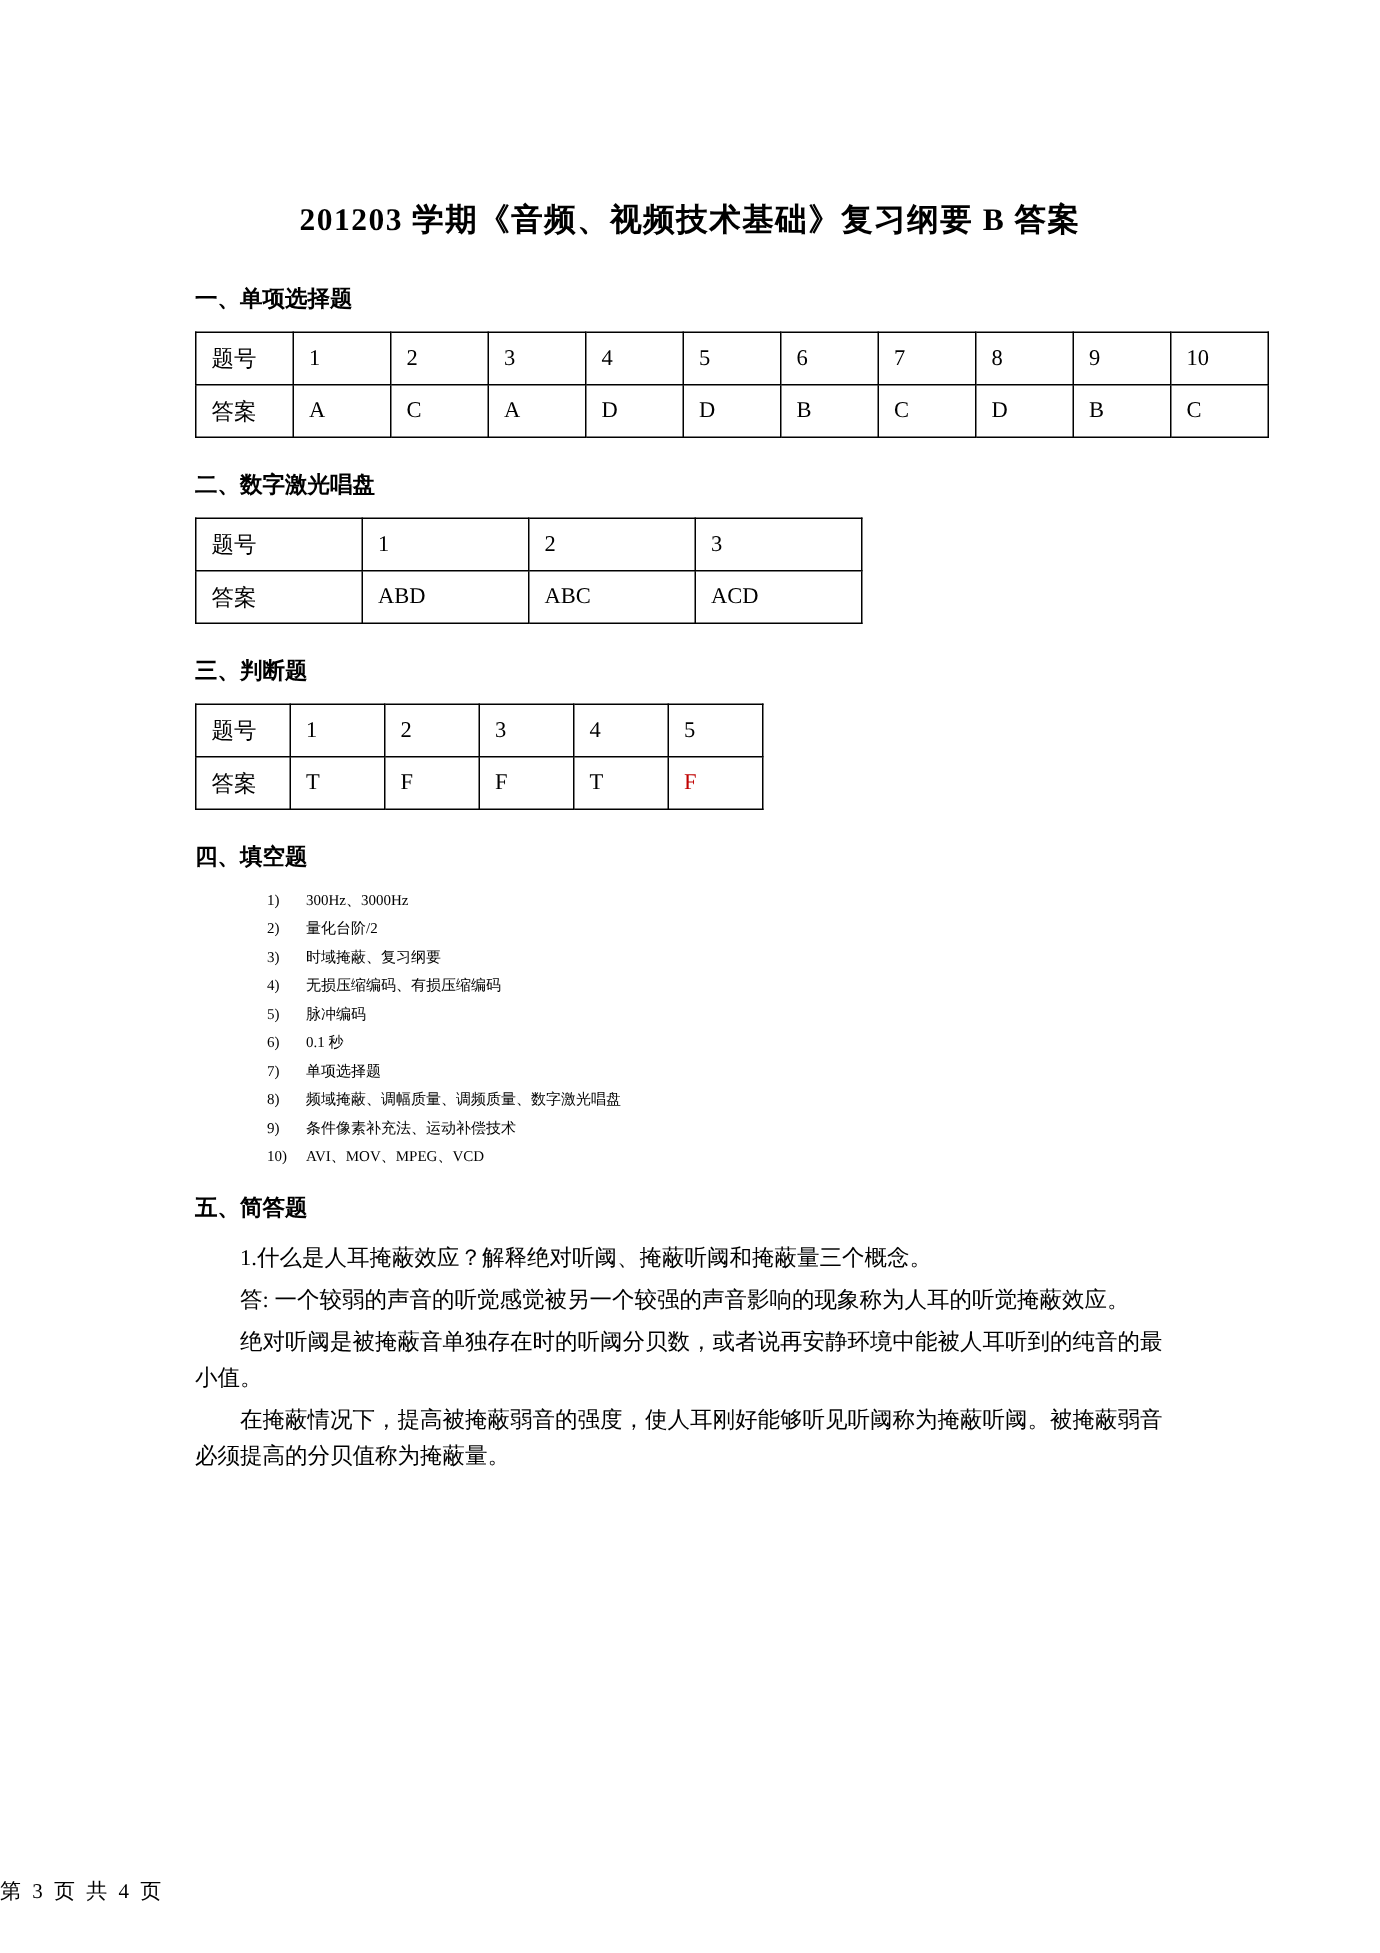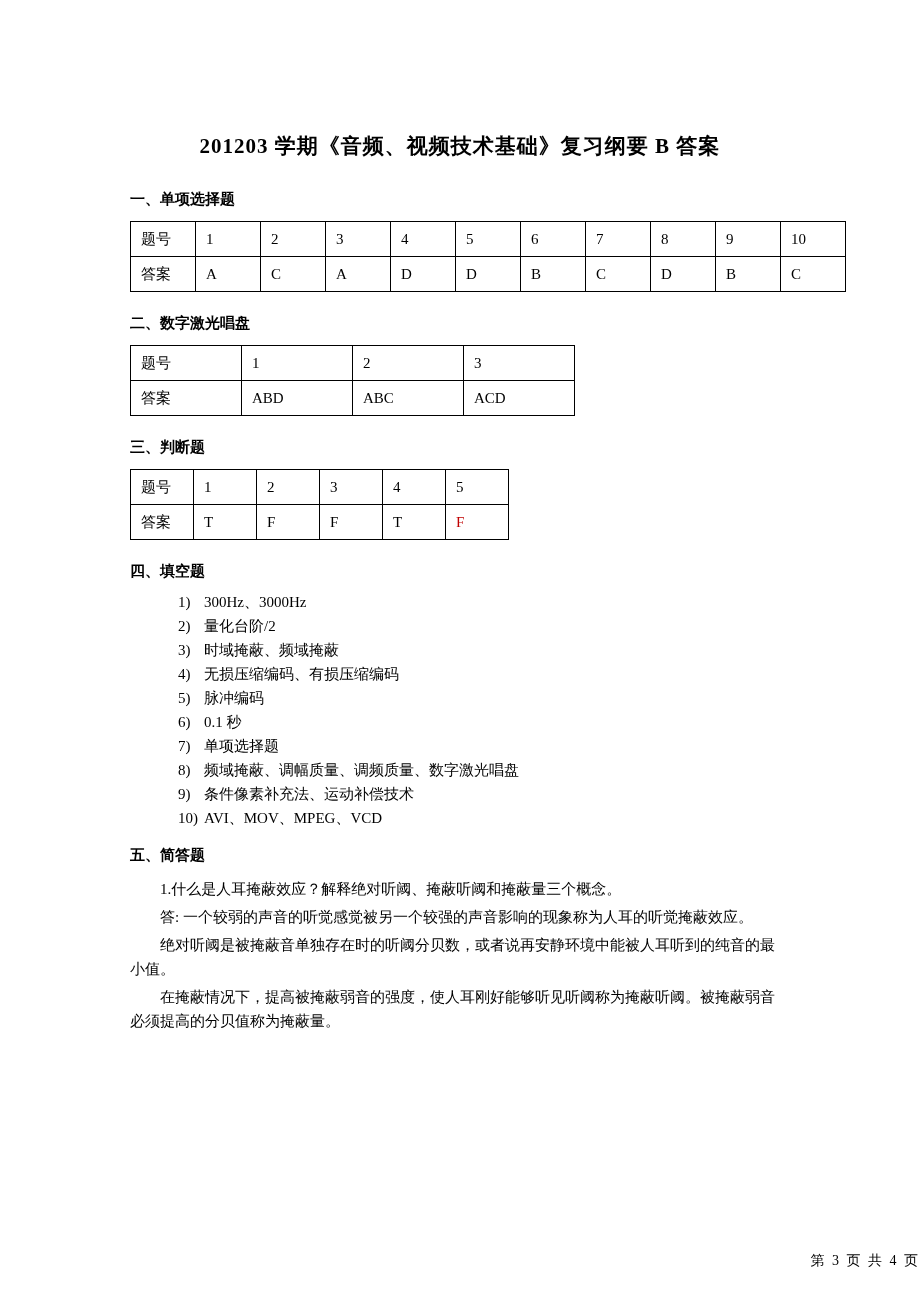--- a/index.html
+++ b/index.html
@@ -45,21 +45,21 @@
   table.t2 td { min-width: 90px; }
   table.t3 td { min-width: 42px; }
   .red { color: #c00000; }
   ol.fill {
     list-style: none;
     padding: 0;
     margin: 2px 0 10px 48px;
   }
   ol.fill li {
     margin: 5px 0;
-    font-size: 15px;
+    font-size: 10px;
   }
   .fill-num {
     display: inline-block;
     width: 26px;
   }
   .essay {
     margin: 0 10px 6px 0;
   }
   .essay p {
     margin: 4px 0;
@@ -68,21 +68,21 @@
   }
   .essay p.noindent {
     text-indent: 0;
     margin-left: 2em;
   }
   .footer {
     position: absolute;
     bottom: 32px;
     left: 0;
     width: 100%;
-    text-align: right;
+    text-align: left;
     font-size: 14px;
     letter-spacing: 2px;
   }
 </style>
 </head>
 <body>
 
 <div class="page">
 
   <h1 class="title">201203 学期《音频、视频技术基础》复习纲要 B 答案</h1>
@@ -156,21 +156,21 @@
       <td>T</td>
       <td class="red">F</td>
     </tr>
   </tbody>
     </table>
 
   <div class="section-heading">四、填空题</div>
   <ol class="fill">
     <li><span class="fill-num">1)</span><span>300Hz、3000Hz</span></li>
     <li><span class="fill-num">2)</span><span>量化台阶/2</span></li>
-    <li><span class="fill-num">3)</span><span>时域掩蔽、频域掩蔽</span></li>
+    <li><span class="fill-num">3)</span><span>时域掩蔽、复习纲要</span></li>
     <li><span class="fill-num">4)</span><span>无损压缩编码、有损压缩编码</span></li>
     <li><span class="fill-num">5)</span><span>脉冲编码</span></li>
     <li><span class="fill-num">6)</span><span>0.1 秒</span></li>
     <li><span class="fill-num">7)</span><span>单项选择题</span></li>
     <li><span class="fill-num">8)</span><span>频域掩蔽、调幅质量、调频质量、数字激光唱盘</span></li>
     <li><span class="fill-num">9)</span><span>条件像素补充法、运动补偿技术</span></li>
     <li><span class="fill-num">10)</span><span>AVI、MOV、MPEG、VCD</span></li>
   </ol>
 
   <div class="section-heading">五、简答题</div>

